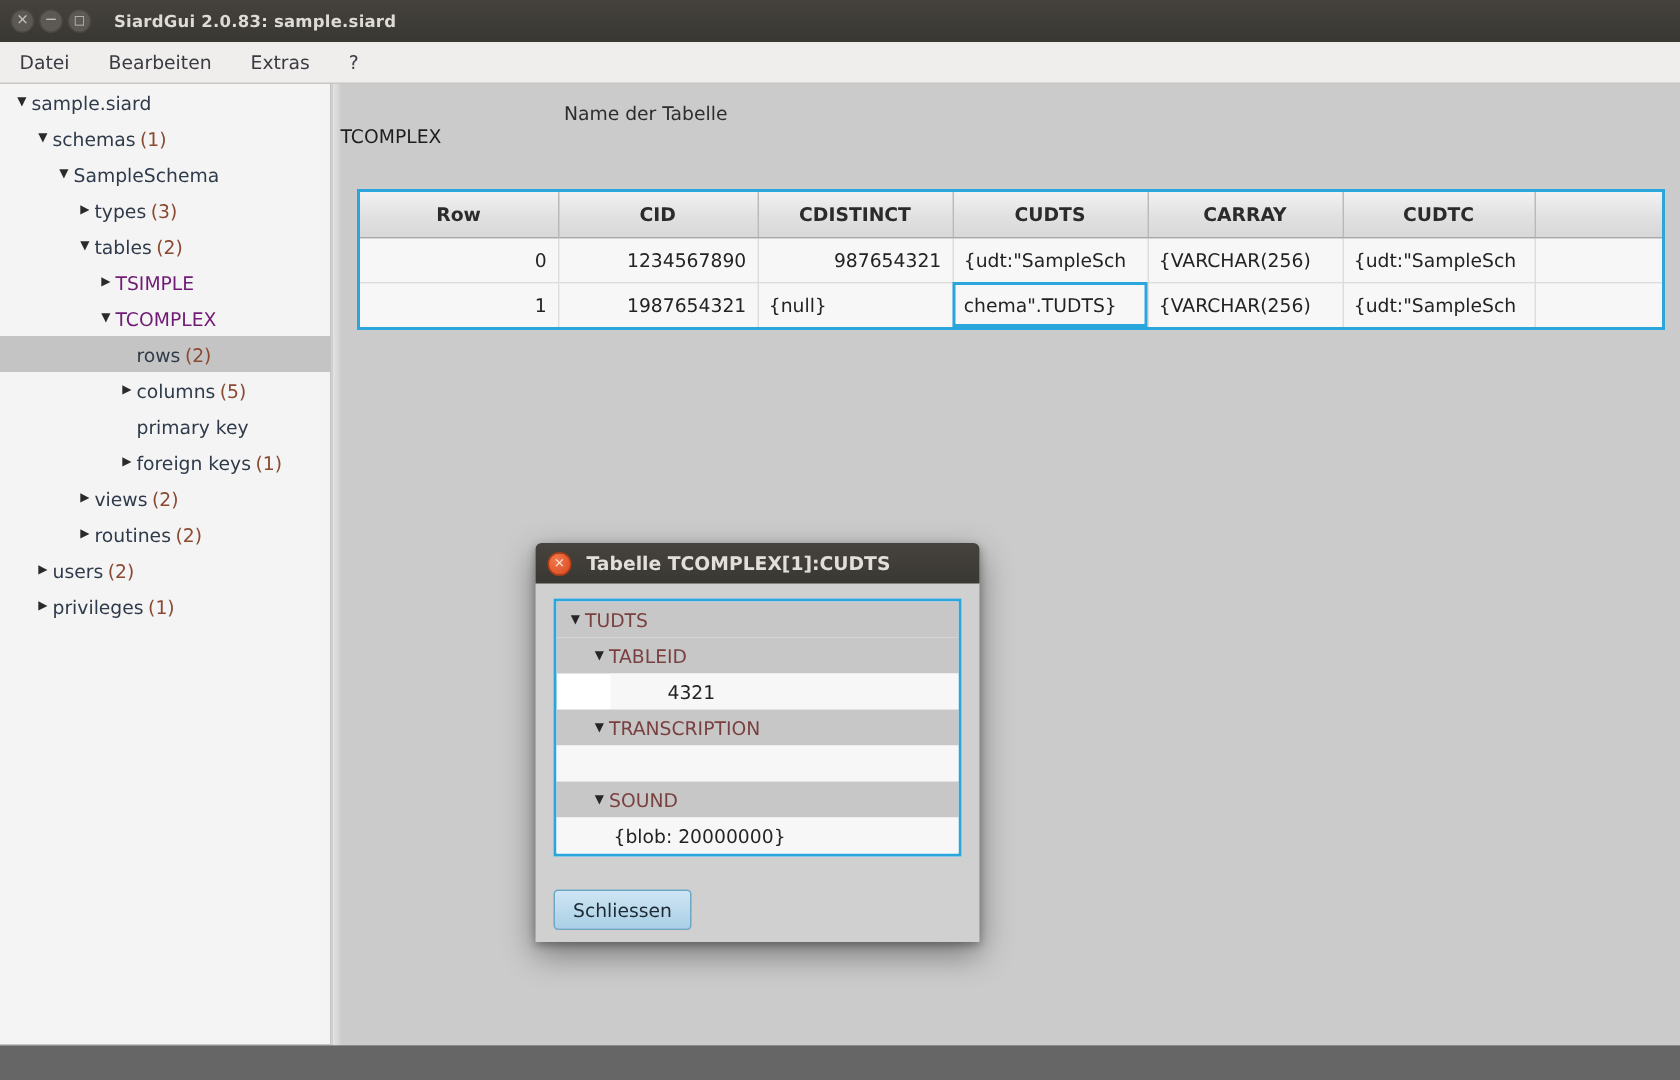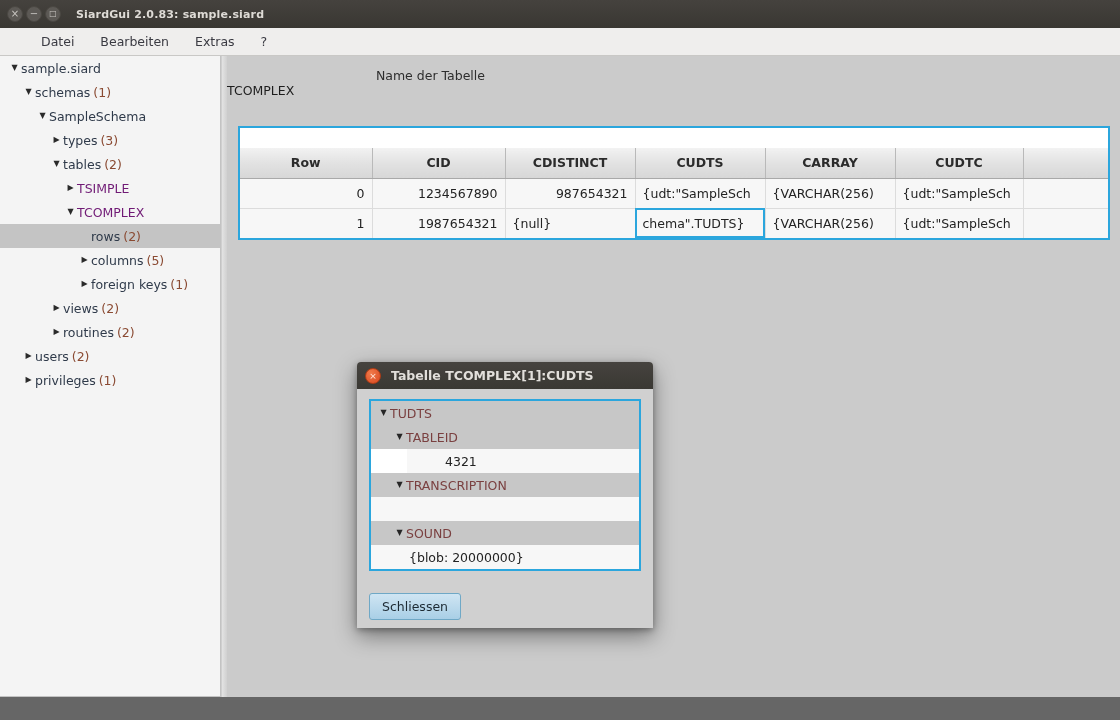--- a/index.html
+++ b/index.html
@@ -45,21 +45,21 @@
     font-weight: bold;
     letter-spacing: 0.15px;
   }
 
   
   #menubar {
     height: 28px;
     background: #efeeed;
     border-bottom: 1px solid #c9c8c6;
     display: flex; align-items: center;
-    padding-left: 28px;
+    padding-left: 0;
   }
   .menu-item {
     font-size: 12.5px;
     color: #3a3a42;
     padding: 3px 13px;
     cursor: pointer;
   }
 
   
   #body-split {
@@ -128,21 +128,21 @@
   }
   .info-value { color: #1d1d1d; }
 
   
   #table-wrap {
     position: absolute; left: 11px; top: 70px;
     width: 872px;
     border: 2px solid #2ba6dd;
     background: #ffffff;
   }
-  table.grid { border-collapse: collapse; width: 100%; table-layout: fixed; margin-top: 20px; }
+  table.grid { border-collapse: collapse; width: 100%; table-layout: fixed; }
   table.grid th {
     height: 30px;
     background: linear-gradient(to bottom,#f2f2f2 0%,#e2e2e2 50%,#d7d7d7 100%);
     border-right: 1px solid #b9b9b9;
     border-bottom: 1px solid #a9a9a9;
     font-size: 12.5px;
     font-weight: bold;
     color: #2b2b2b;
     text-align: center;
   }
@@ -302,20 +302,24 @@
         </div>
         <div class="tree-row selected" style="padding-left: 78px;">
           <span class="tree-arrow blank"></span>
           <span class="tree-label">rows</span>
           <span class="tree-count">(2)</span>
         </div>
         <div class="tree-row" style="padding-left: 78px;">
           <span class="tree-arrow">▶</span>
           <span class="tree-label">columns</span>
           <span class="tree-count">(5)</span>
+        </div>
+        <div class="tree-row" style="padding-left: 78px;">
+          <span class="tree-arrow blank"></span>
+          <span class="tree-label">primary key</span>
         </div>
         <div class="tree-row" style="padding-left: 78px;">
           <span class="tree-arrow">▶</span>
           <span class="tree-label">foreign keys</span>
           <span class="tree-count">(1)</span>
         </div>
         <div class="tree-row" style="padding-left: 50px;">
           <span class="tree-arrow">▶</span>
           <span class="tree-label">views</span>
           <span class="tree-count">(2)</span>

